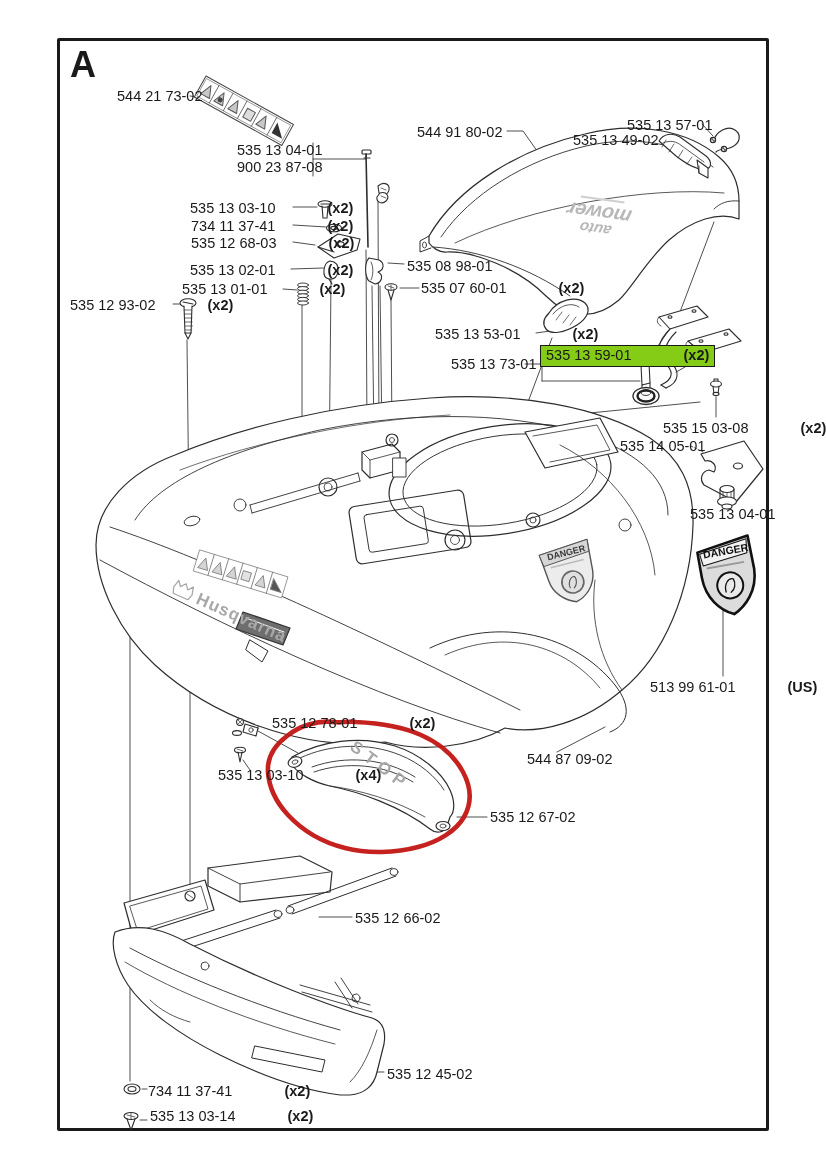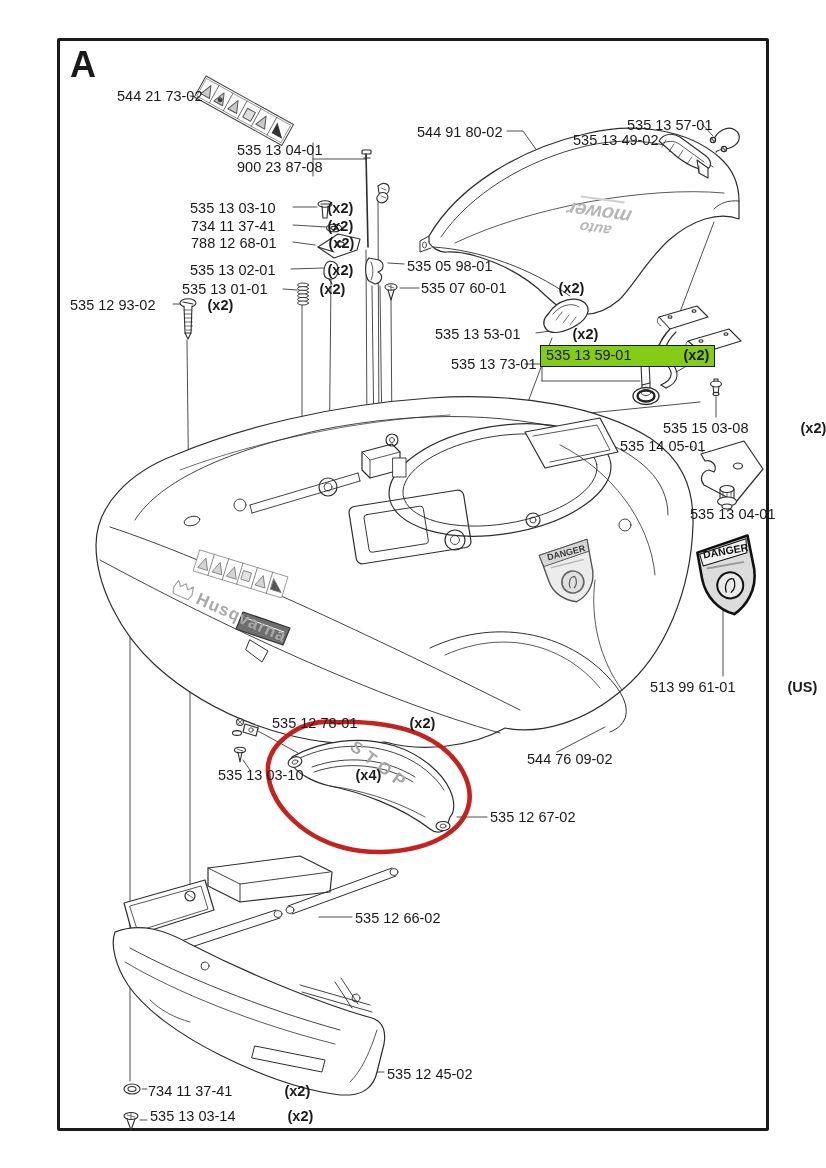--- a/index.html
+++ b/index.html
@@ -348,37 +348,37 @@
     <path d="M127,1119 L131,1130 L135,1119"></path>
   </g>
 </svg>
 
 <div id="labels">
     <div class="part-label" style="left: 117px; top: 88px;"><span>544 21 73-02</span></div>
     <div class="part-label" style="left: 237px; top: 142px;"><span>535 13 04-01</span></div>
     <div class="part-label" style="left: 237px; top: 159px;"><span>900 23 87-08</span></div>
     <div class="part-label" style="left: 190px; top: 200px;"><span>535 13 03-10</span><span class="qty">&nbsp;(x2)</span></div>
     <div class="part-label" style="left: 191px; top: 218px;"><span>734 11 37-41</span><span class="qty">&nbsp;(x2)</span></div>
-    <div class="part-label" style="left: 191px; top: 235px;"><span>788 12 68-01</span><span class="qty">&nbsp;(x2)</span></div>
+    <div class="part-label" style="left: 191px; top: 235px;"><span>535 12 68-03</span><span class="qty">&nbsp;(x2)</span></div>
     <div class="part-label" style="left: 190px; top: 262px;"><span>535 13 02-01</span><span class="qty">&nbsp;(x2)</span></div>
     <div class="part-label" style="left: 182px; top: 281px;"><span>535 13 01-01</span><span class="qty">&nbsp;(x2)</span></div>
     <div class="part-label" style="left: 70px; top: 297px;"><span>535 12 93-02</span><span class="qty">&nbsp;(x2)</span></div>
     <div class="part-label" style="left: 417px; top: 124px;"><span>544 91 80-02</span></div>
     <div class="part-label" style="left: 627px; top: 117px;"><span>535 13 57-01</span></div>
     <div class="part-label" style="left: 573px; top: 132px;"><span>535 13 49-02</span></div>
-    <div class="part-label" style="left: 407px; top: 258px;"><span>535 05 98-01</span></div>
+    <div class="part-label" style="left: 407px; top: 258px;"><span>535 08 98-01</span></div>
     <div class="part-label" style="left: 421px; top: 280px;"><span>535 07 60-01</span><span class="qty">&nbsp;(x2)</span></div>
     <div class="part-label" style="left: 435px; top: 326px;"><span>535 13 53-01</span><span class="qty">&nbsp;(x2)</span></div>
     <div class="part-label" style="left: 451px; top: 356px;"><span>535 13 73-01</span></div>
     <div class="part-label boxed" style="left: 540px; top: 345px;"><span>535 13 59-01</span><span class="qty">&nbsp;(x2)</span></div>
     <div class="part-label" style="left: 663px; top: 420px;"><span>535 15 03-08</span><span class="qty">&nbsp;(x2)</span></div>
     <div class="part-label" style="left: 620px; top: 438px;"><span>535 14 05-01</span></div>
     <div class="part-label" style="left: 690px; top: 506px;"><span>535 13 04-01</span></div>
     <div class="part-label" style="left: 650px; top: 679px;"><span>513 99 61-01</span><span class="qty">&nbsp;(US)</span></div>
-    <div class="part-label" style="left: 527px; top: 751px;"><span>544 76 09-02</span></div>
+    <div class="part-label" style="left: 527px; top: 751px;"><span>544 87 09-02</span></div>
     <div class="part-label" style="left: 272px; top: 715px;"><span>535 12 78-01</span><span class="qty">&nbsp;(x2)</span></div>
     <div class="part-label" style="left: 207px; top: 767px; margin-left: 11px;"><span>535 13 03-10</span><span class="qty">&nbsp;(x4)</span></div>
     <div class="part-label" style="left: 490px; top: 809px;"><span>535 12 67-02</span></div>
     <div class="part-label" style="left: 355px; top: 910px;"><span>535 12 66-02</span></div>
     <div class="part-label" style="left: 387px; top: 1066px;"><span>535 12 45-02</span></div>
     <div class="part-label" style="left: 148px; top: 1083px;"><span>734 11 37-41</span><span class="qty">&nbsp;(x2)</span></div>
     <div class="part-label" style="left: 150px; top: 1108px;"><span>535 13 03-14</span><span class="qty">&nbsp;(x2)</span></div>
   </div>
 
 </body></html>

